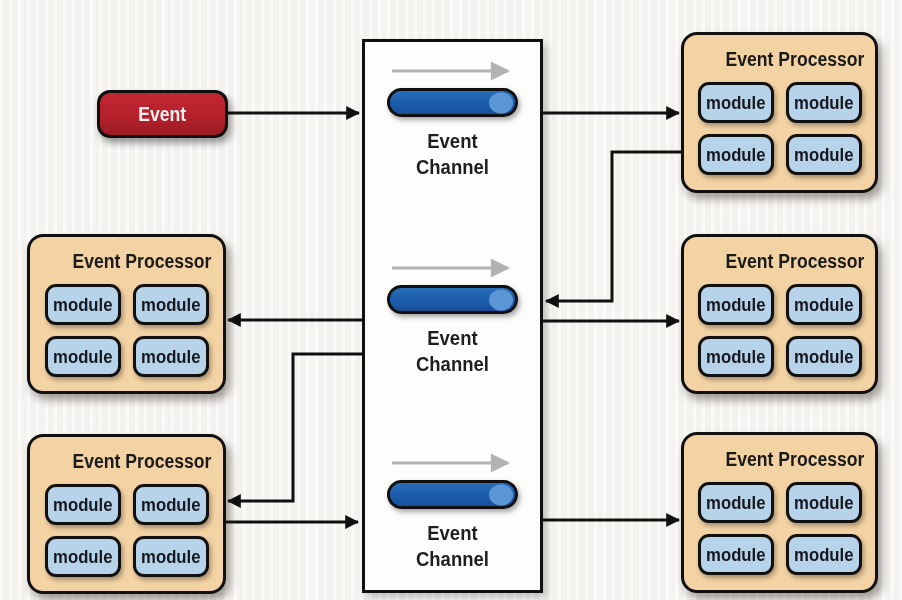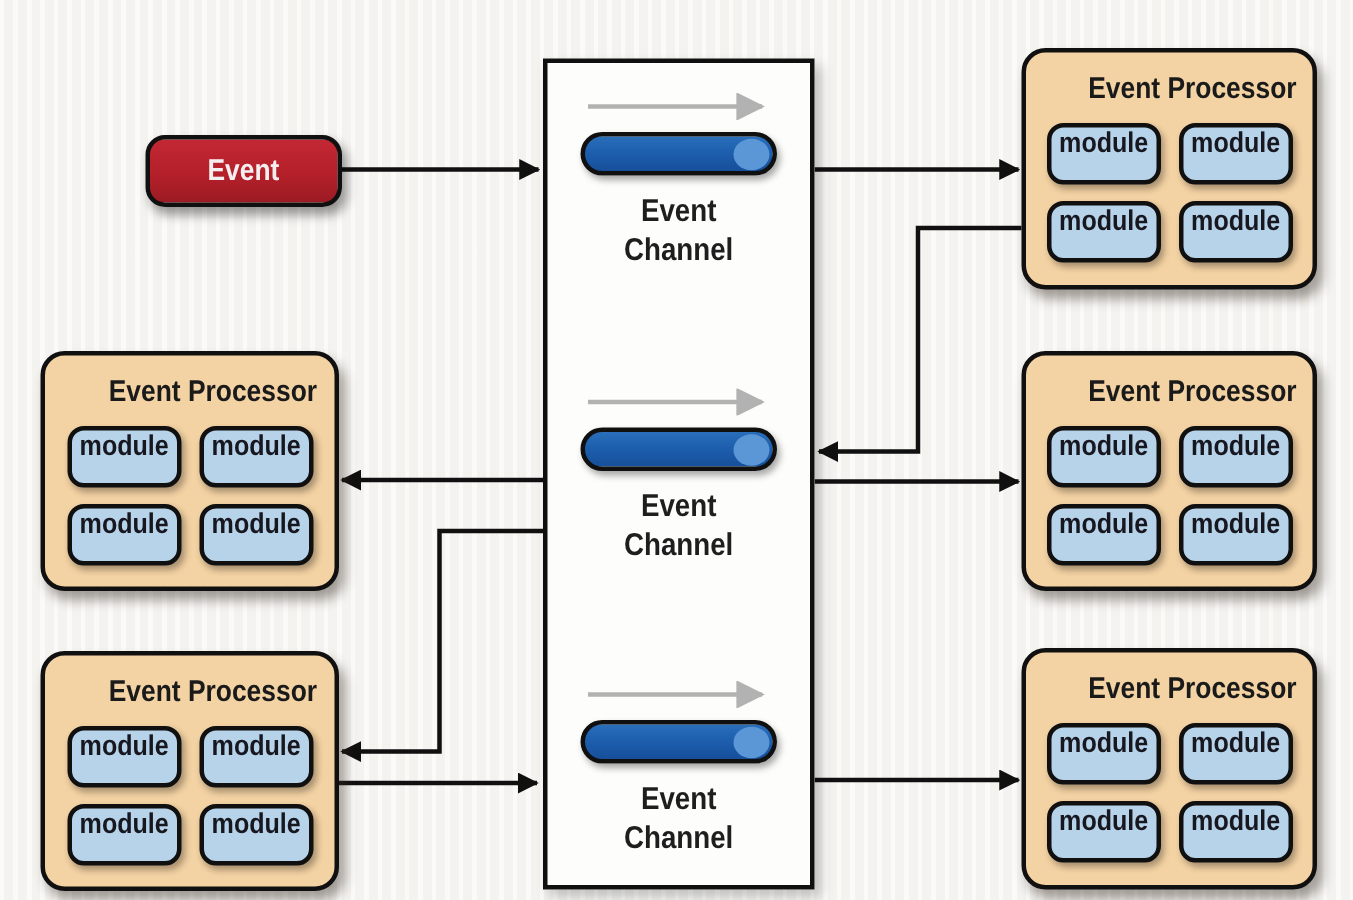--- a/index.html
+++ b/index.html
@@ -133,21 +133,21 @@
     row-gap: 11px;
     justify-content: center;
   }
   .module {
     box-sizing: border-box;
     background: var(--module-blue, #b7d3e9);
     border: 3px solid var(--line-ink, #101010);
     border-radius: 11px;
     box-shadow: 2px 3px 4px rgba(55,45,35,.4);
     display: flex;
-    align-items: flex-start;
+    align-items: center;
     justify-content: center;
     font-size: 19px;
     font-weight: 600;
     color: #171720;
   }
 </style>
 </head>
 <body>
 
 <div class="canvas">

